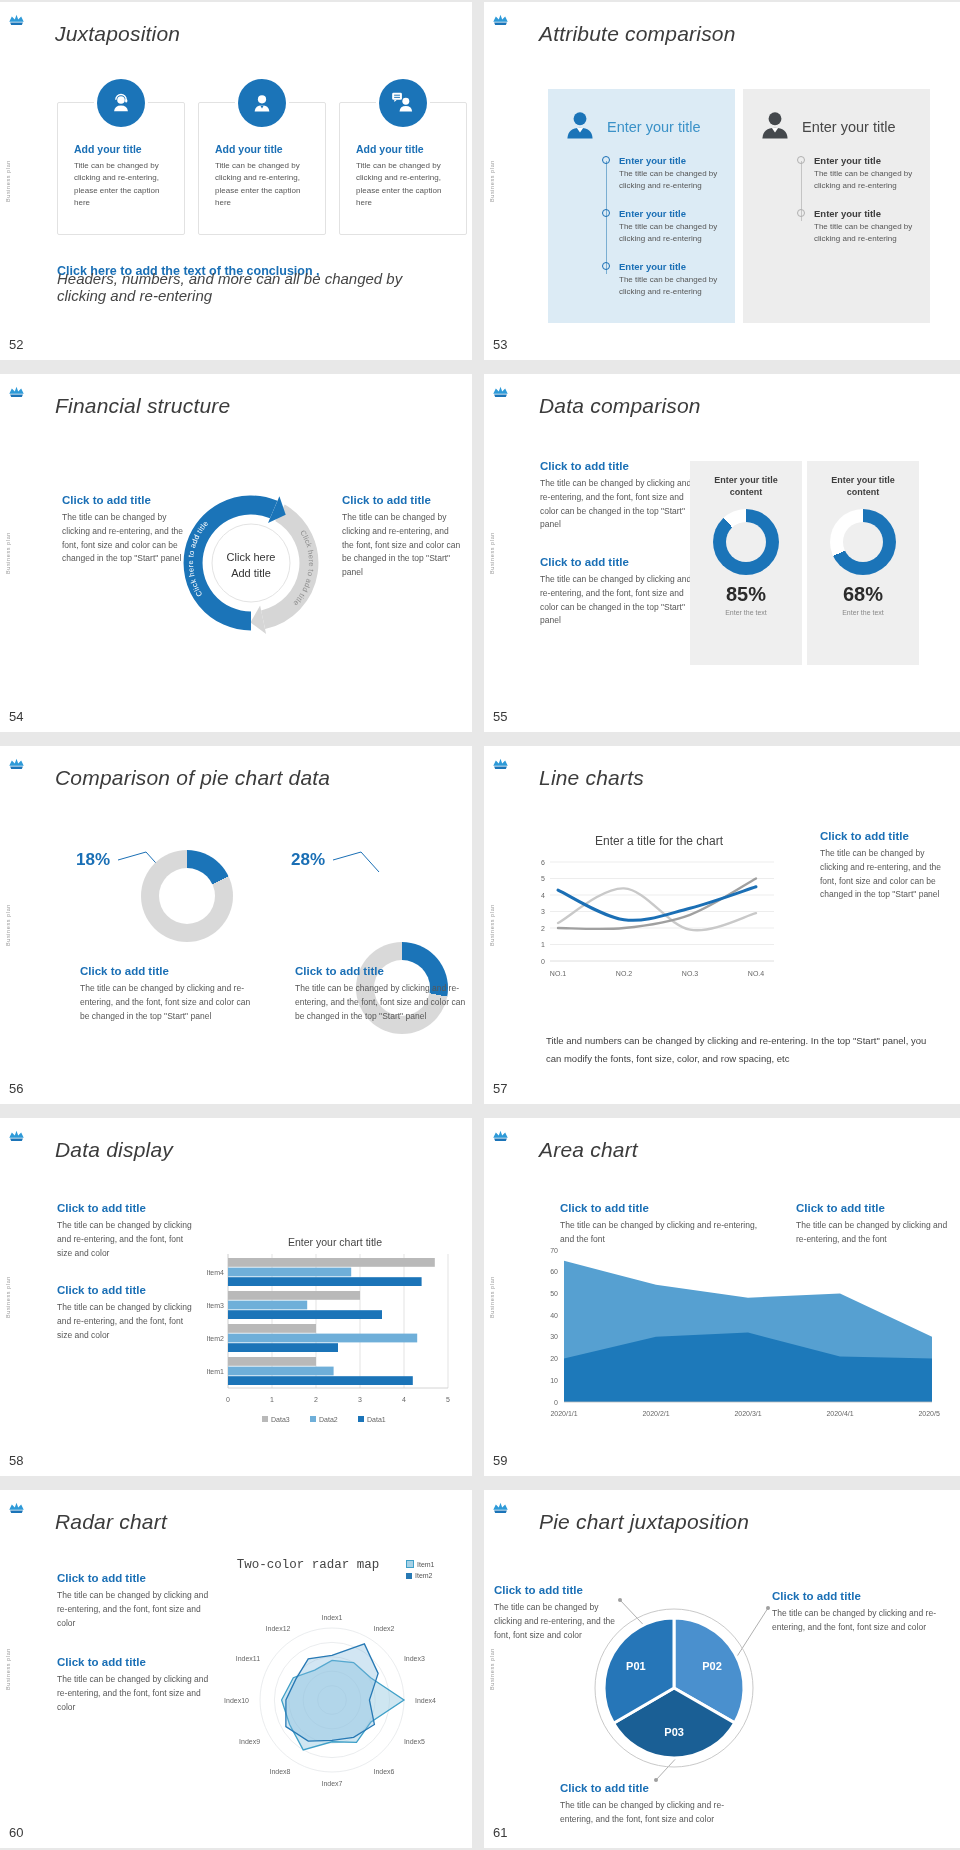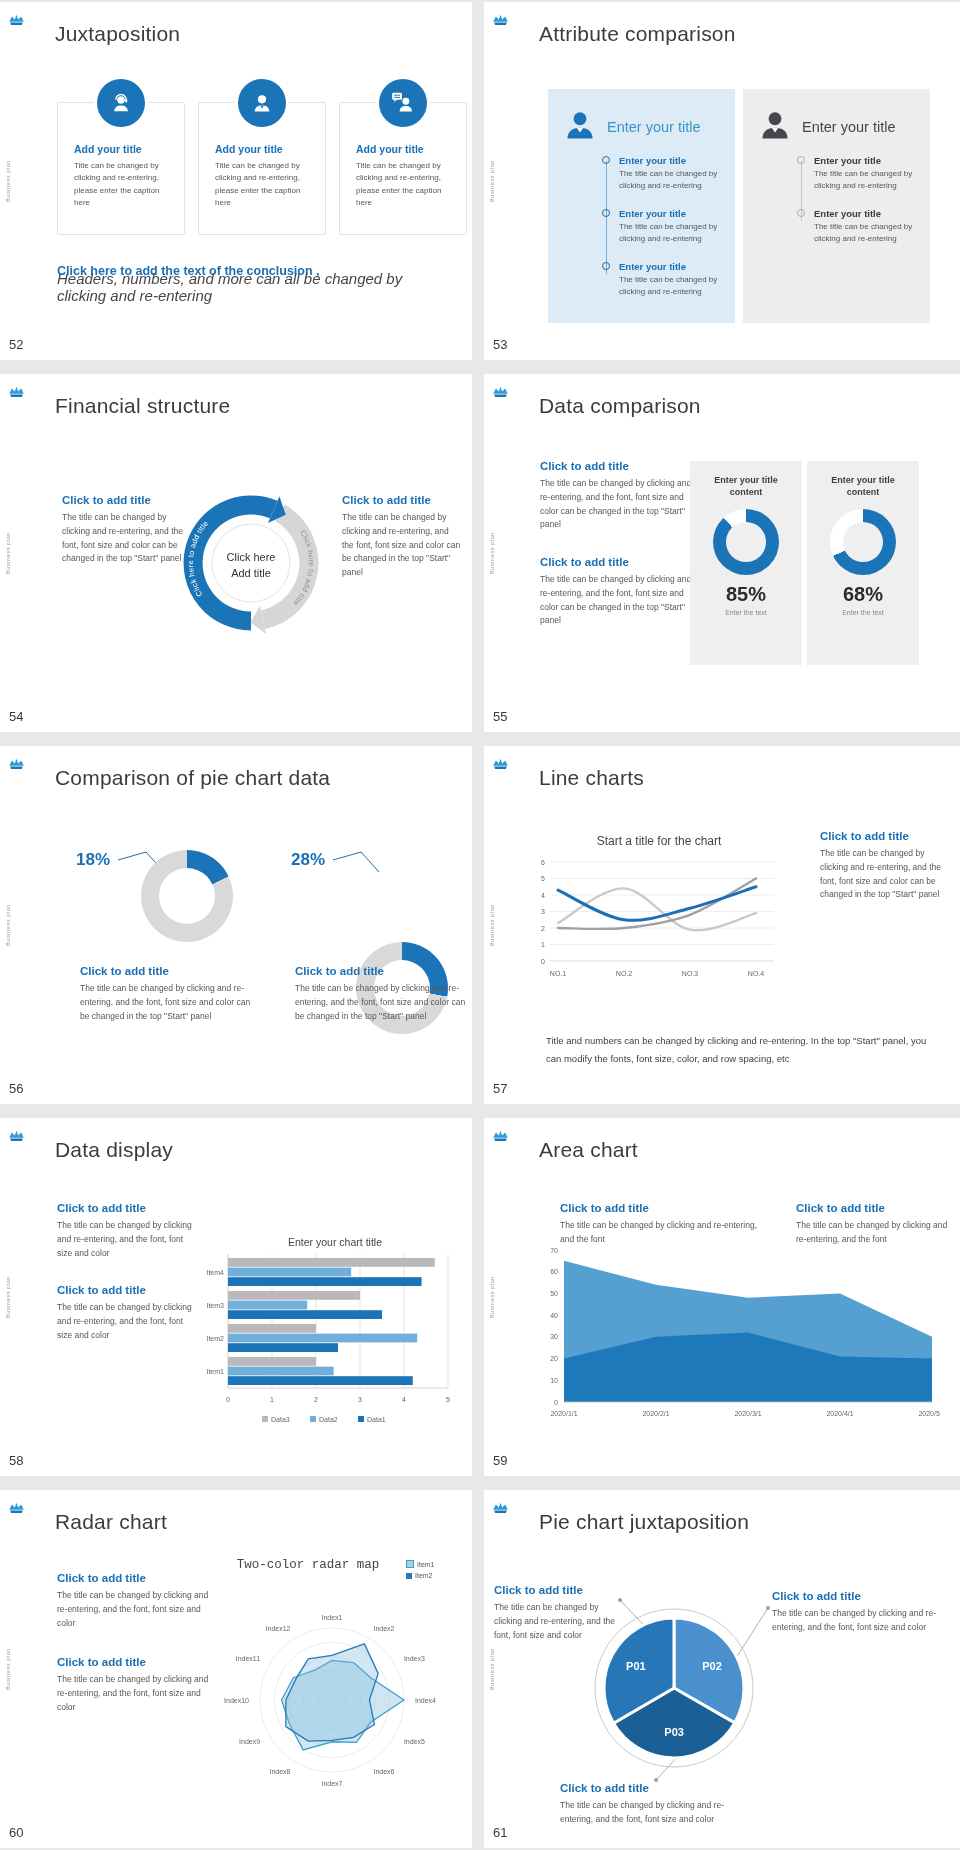--- a/index.html
+++ b/index.html
@@ -2,21 +2,21 @@
 <html><head>
 <meta charset="utf-8">
 <style>
   html,body{margin:0;padding:0;}
   body{width:960px;background:#e8e8e8;font-family:"Liberation Sans",sans-serif;}
   .grid{display:grid;grid-template-columns:472px 476px;grid-auto-rows:358px;gap:14px 12px;width:960px;padding:2px 0;}
   .slide{position:relative;background:#fff;overflow:hidden;}
   .crown{position:absolute;left:8px;top:11px;width:17px;height:13px;}
   .vlabel{position:absolute;left:5px;top:50%;transform:translateY(-50%) rotate(180deg);writing-mode:vertical-rl;font-size:5.5px;color:#9a9a9a;letter-spacing:.6px;}
   .pnum{position:absolute;left:9px;bottom:8px;font-size:13px;font-weight:normal;color:#3a3a3a;}
-  .stitle{position:absolute;left:55px;top:20px;margin:0;font-size:21px;font-weight:300;color:#3c3c3c;letter-spacing:.2px;}
+  .stitle{position:absolute;left:55px;top:20px;margin:0;font-size:21px;font-weight:300;color:#3c3c3c;letter-spacing:.2px;font-style:italic;}
   .bhead{font-size:11.5px;font-weight:bold;color:#1a6fb5;margin:0 0 5px 0;}
   .cap{font-size:8.5px;color:#575757;line-height:1.62;margin:0;}
   .abs{position:absolute;}
   svg text.tick{font-size:7px;fill:#666;font-family:"Liberation Sans",sans-serif;}
   svg text.pielab{font-size:11px;font-weight:bold;fill:#fff;font-family:"Liberation Sans",sans-serif;}
   svg text.arct{font-size:7.5px;letter-spacing:.3px;font-family:"Liberation Sans",sans-serif;}
   
   .s52cards{position:absolute;left:57px;top:100px;display:flex;gap:13px;}
   .s52card{box-sizing:border-box;width:128px;height:133px;border:1px solid #e2e2e2;border-radius:2px;position:relative;padding:40px 14px 0 16px;}
   .s52icon{position:absolute;top:-24px;left:50%;transform:translateX(-50%);width:48px;height:48px;border-radius:50%;background:#1b74b8;box-shadow:0 0 0 3px #fff;display:flex;align-items:center;justify-content:center;}
@@ -277,21 +277,21 @@
     <div class="pnum">56</div>
   </section>
 
   <section class="slide">
     <svg class="crown" viewBox="0 0 20 14">
         <path d="M1.5 9.5 L4.5 3.5 L8 7 L10 1.5 L12 7 L15.5 3.5 L18.5 9.5 Z" fill="#2e9ad8"></path>
         <path d="M2.5 10.5 h15 l-1.2 3 h-12.6 z" fill="#1b74b8"></path>
       </svg>
     <div class="vlabel">Business plan</div>
     <h2 class="stitle">Line charts</h2>
-    <div class="abs" style="left:52px;top:88px;width:246px;text-align:center;font-size:12px;color:#454545;">Start a title for the chart</div>
+    <div class="abs" style="left:52px;top:88px;width:246px;text-align:center;font-size:12px;color:#454545;">Enter a title for the chart</div>
     <svg class="abs" style="left:52px;top:106px;" width="246" height="132" viewBox="0 0 246 132">
         <line x1="14" y1="109" x2="238" y2="109" stroke="#d6d6d6" stroke-width="0.8"></line>
         <line x1="14" y1="92.5" x2="238" y2="92.5" stroke="#e8e8e8" stroke-width="0.8"></line>
         <line x1="14" y1="76" x2="238" y2="76" stroke="#e8e8e8" stroke-width="0.8"></line>
         <line x1="14" y1="59.5" x2="238" y2="59.5" stroke="#e8e8e8" stroke-width="0.8"></line>
         <line x1="14" y1="43" x2="238" y2="43" stroke="#e8e8e8" stroke-width="0.8"></line>
         <line x1="14" y1="26.5" x2="238" y2="26.5" stroke="#e8e8e8" stroke-width="0.8"></line>
         <line x1="14" y1="10" x2="238" y2="10" stroke="#e8e8e8" stroke-width="0.8"></line>
         <text x="9" y="111.5" text-anchor="end" class="tick">0</text>
         <text x="9" y="95" text-anchor="end" class="tick">1</text>

